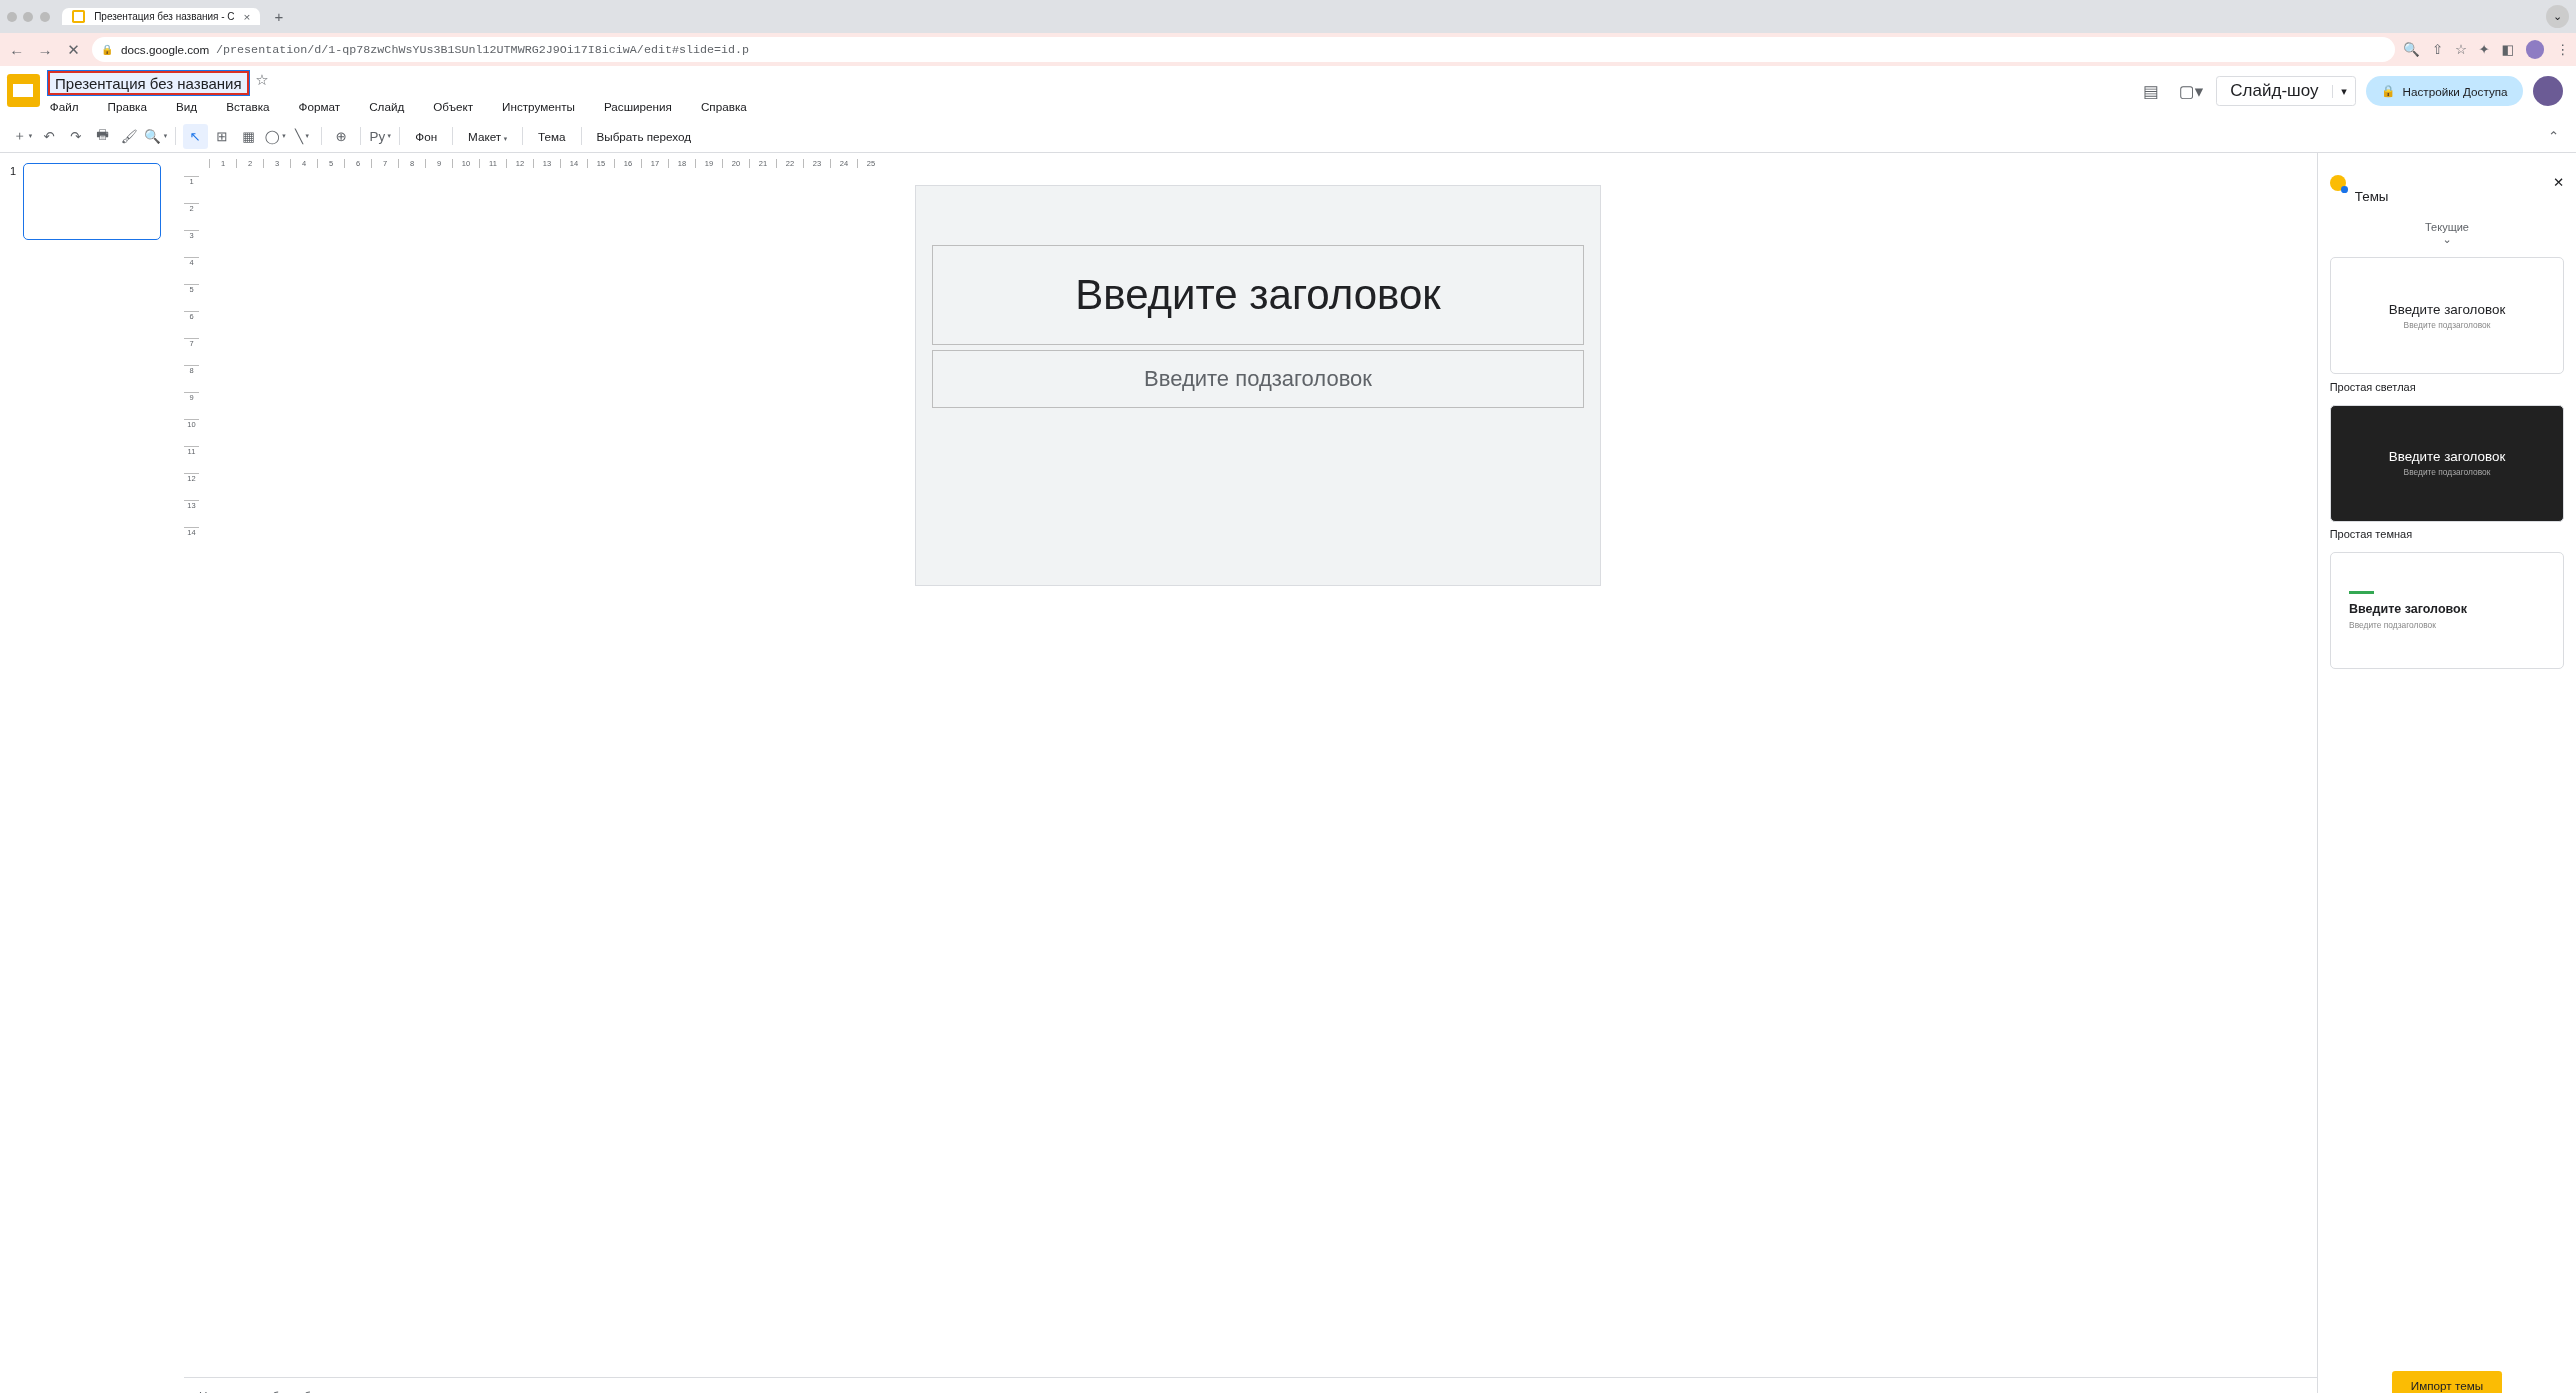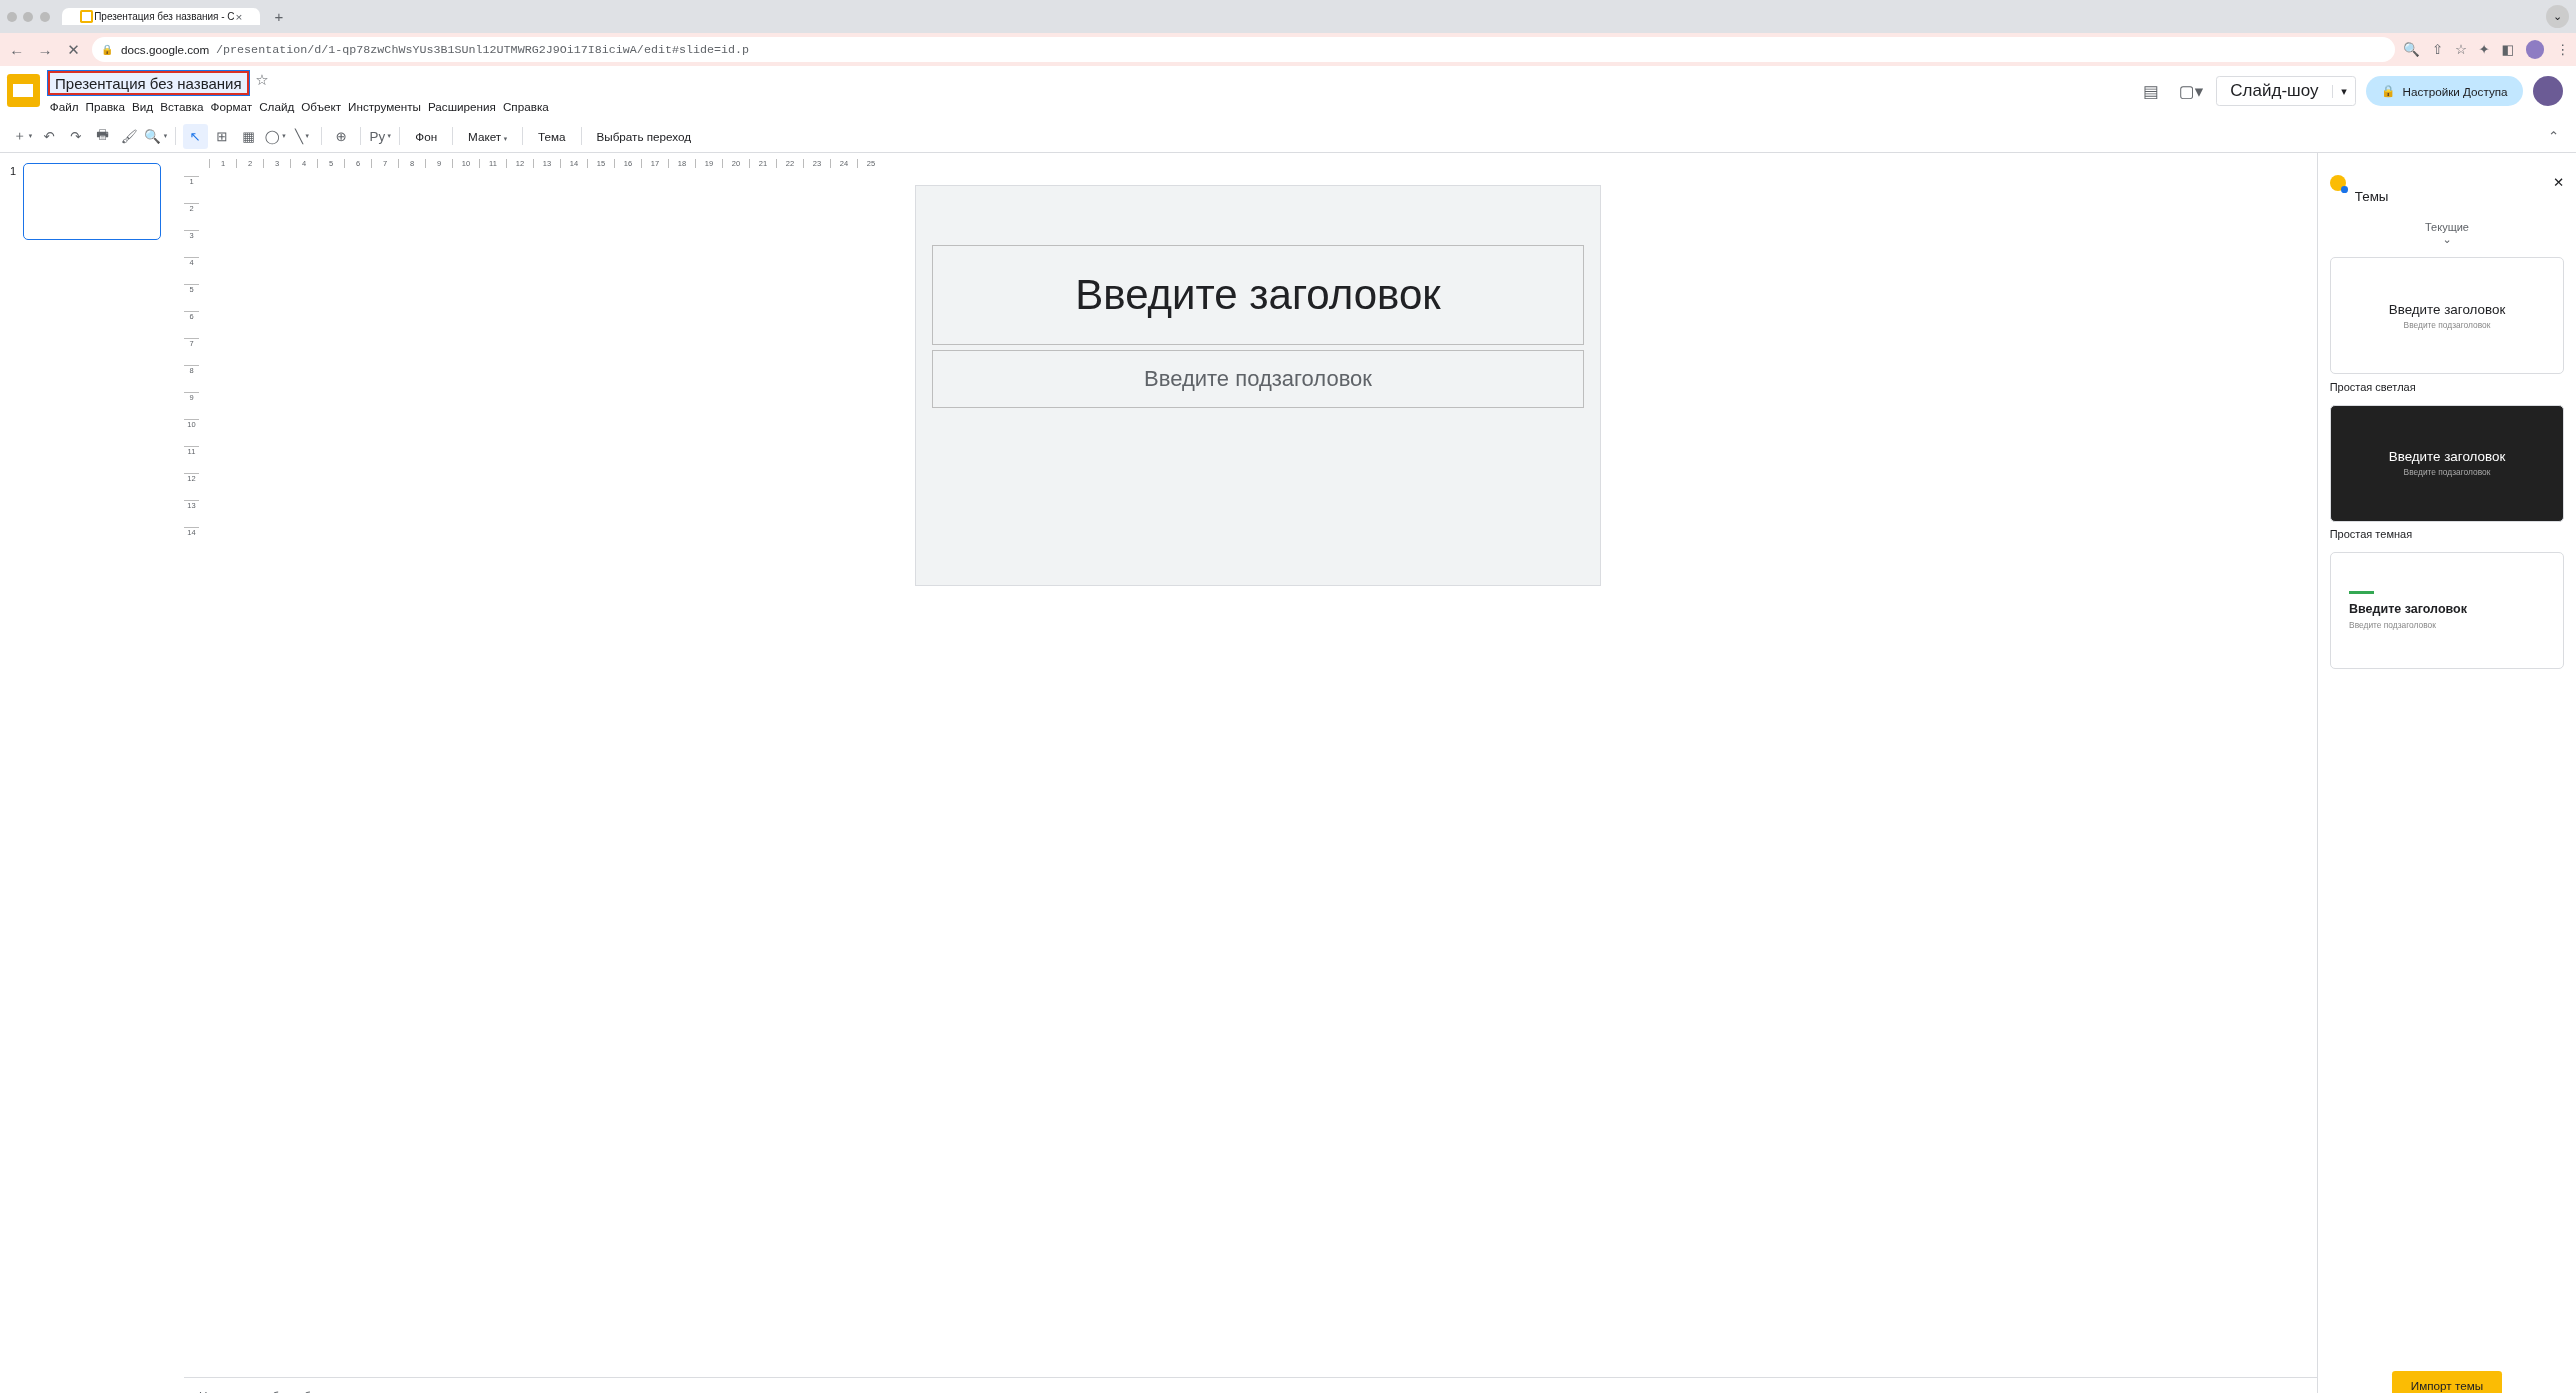--- a/index.html
+++ b/index.html
@@ -12,22 +12,22 @@
   }
   
   .browser-chrome { display: flex; flex-direction: column; }
   .tab-strip {
     display: flex; align-items: center; height: 33px;
     background: #dfe1e5; padding: 0 6.7px;
   }
   .traffic-lights { display:flex; gap:6.7px; margin-right:11.7px;}
   .tl { width:10px; height:10px; border-radius:50%; background:#bbb;}
   .browser-tab {
-    display:flex; align-items:center; gap:1px;
-    background:#fff; height:17px; padding:0 18px;
+    display:flex; align-items:center; gap:9px;
+    background:#fff; height:17px; padding:0 10px;
     border-radius:6.7px 6.7px 0 0; max-width:209px;
   }
   .favicon-slides {
     width:13.4px; height:13.4px; background:#f4b400; position:relative; border-radius:1.7px;
   }
   .favicon-slides::after{content:"";position:absolute;inset:2.5px;background:#fff;}
   .tab-title { font-size:10px; white-space:nowrap; overflow:hidden; text-overflow:ellipsis; flex:1;}
   .tab-close { font-size:11.7px; color:#5f6368; cursor:pointer;}
   .new-tab-btn {
     width:23.4px;height:23.4px;display:flex;align-items:center;justify-content:center;
@@ -57,21 +57,21 @@
     width:33px;height:33px;background:#f4b400;border-radius:3.3px;position:relative;margin-top:3.3px;
   }
   .slides-logo::after{content:"";position:absolute;left:6.7px;right:6.7px;top:10px;bottom:10px;background:#fff;}
   .title-block{flex:1;}
   .doc-title-row{display:flex;gap:6.7px;}
   .doc-title {
     font-size:15px; padding:1.7px 5px; border:2.5px solid #d93025; outline:0.8px solid #1a73e8;
     background:#e8f0fe; color:#202124;
   }
   .star-btn{color:#5f6368;font-size:15px;cursor:pointer;}
-  .menu-row{display:flex;gap:7px;padding:5px 1.7px 6.7px;}
+  .menu-row{display:flex;gap:29px;padding:5px 1.7px 6.7px;}
   .menu-item{font-size:11.7px;color:#202124;cursor:pointer;}
   .header-actions{display:flex;align-items:center;gap:10px;margin-top:5px;}
   .hdr-icon{width:30px;height:30px;display:flex;align-items:center;justify-content:center;color:#5f6368;font-size:16.7px;cursor:pointer;}
   .slideshow-btn{
     display:flex;align-items:center;border:0.8px solid #dadce0;border-radius:3.3px;height:30px;overflow:hidden;
   }
   .slideshow-main{padding:0 13.4px;font-size:17px;cursor:pointer;}
   .slideshow-drop{width:23.4px;border-left:0.8px solid #dadce0;display:flex;align-items:center;justify-content:center;cursor:pointer;}
   .share-btn{
     display:flex;align-items:center;gap:6.7px;background:#c2e7ff;height:30px;

